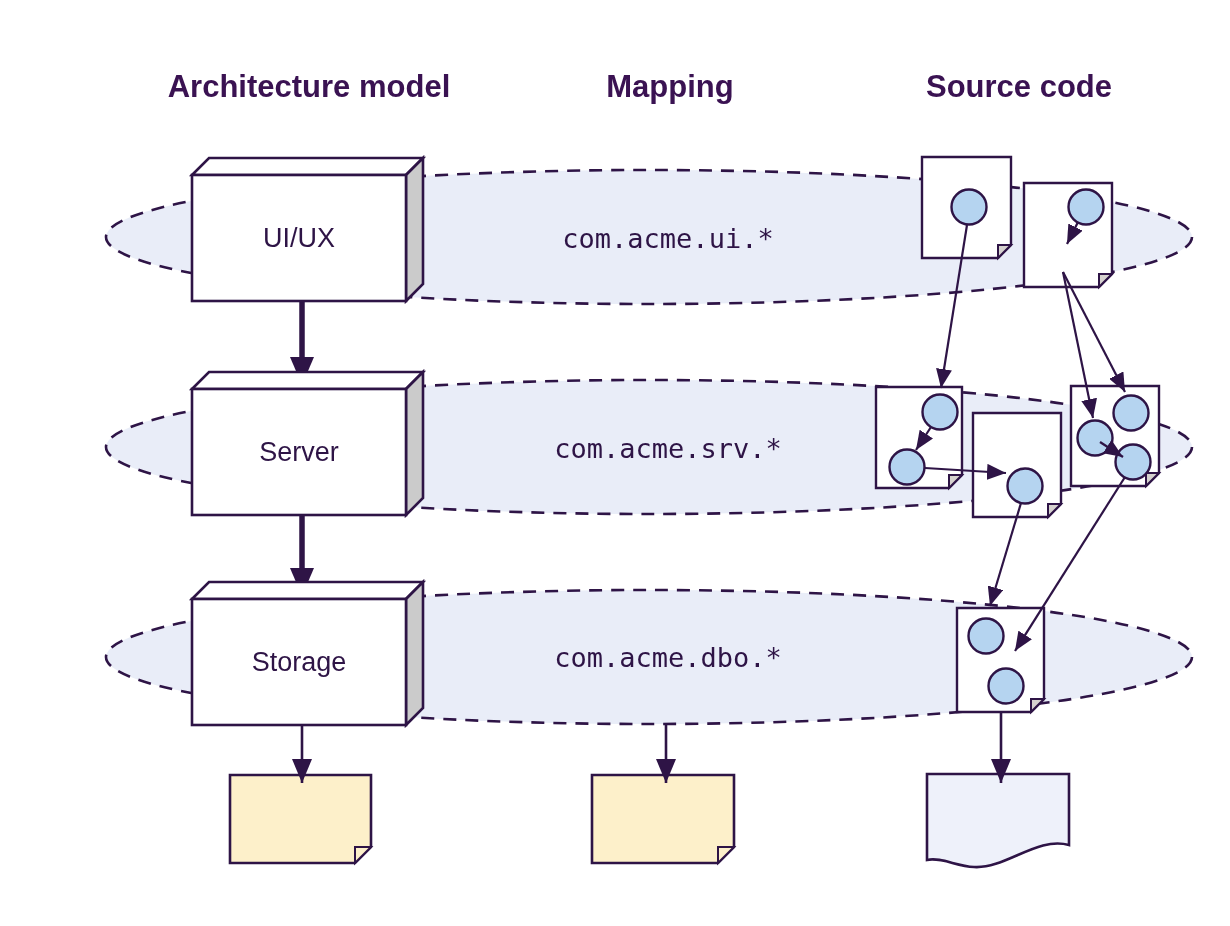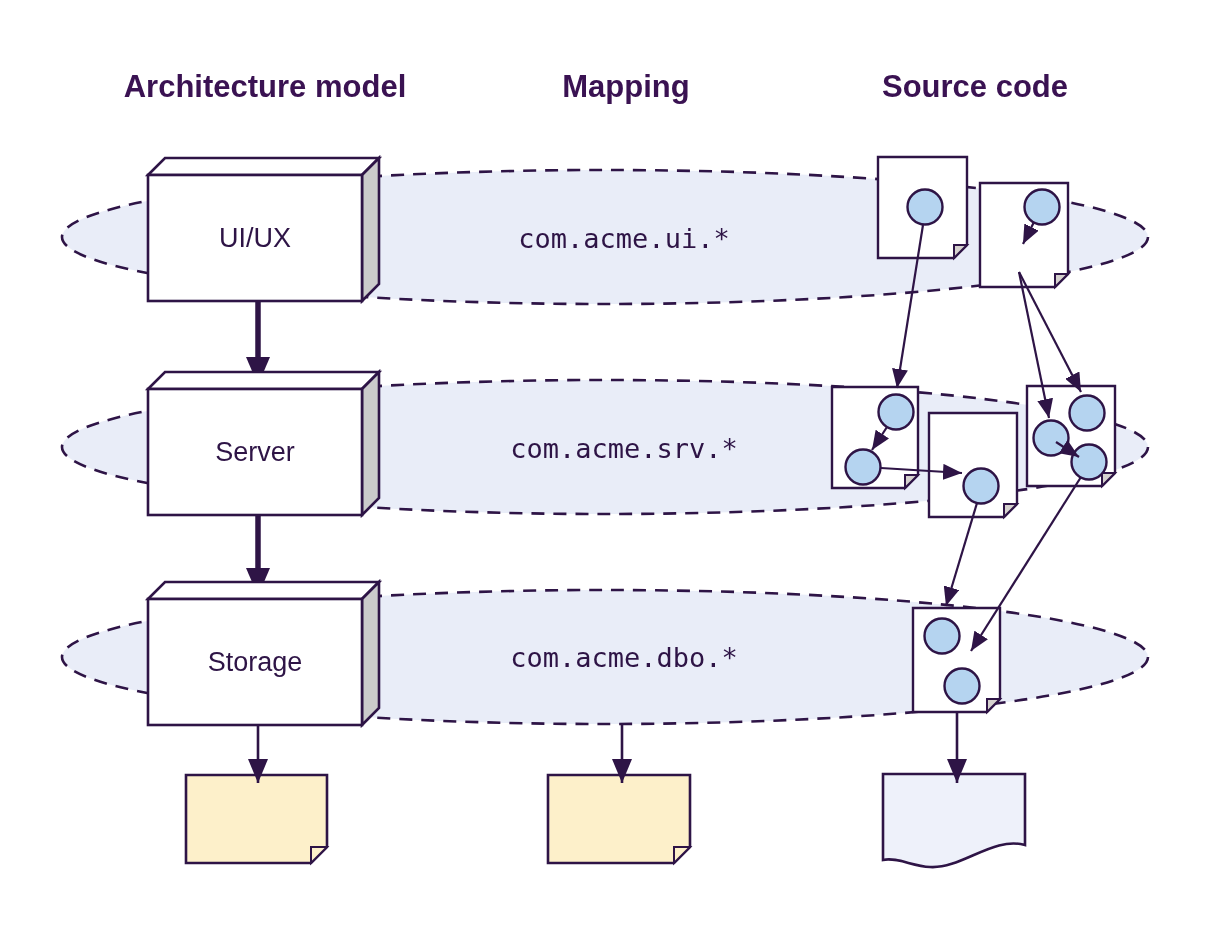--- a/index.html
+++ b/index.html
@@ -4,21 +4,21 @@
 <style>
   html, body {
     margin: 0;
     padding: 0;
     background: #ffffff;
     width: 1230px;
     height: 926px;
     overflow: hidden;
     font-family: "Liberation Sans", sans-serif;
   }
-  .canvas { width: 982px; height: 926px; position: relative; }
+  .canvas { width: 982px; height: 926px; position: relative; margin-left: 44px; }
   svg { display: block; }
 
   
   .band    { fill: var(--band-fill); stroke: var(--ink); stroke-width: 2.6; stroke-dasharray: 13 9; }
   .box-face, .box-top { fill: var(--file-fill); stroke: var(--ink); stroke-width: 2.6; stroke-linejoin: miter; }
   .box-side { fill: var(--box-side); stroke: var(--ink); stroke-width: 2.6; stroke-linejoin: miter; }
   .file    { fill: var(--file-fill); stroke: var(--ink); stroke-width: 2.4; stroke-linejoin: miter; }
   .fold    { fill: var(--fold-fill); stroke: var(--ink); stroke-width: 2; stroke-linejoin: miter; }
   .doc-y   { fill: var(--doc-yellow); stroke: var(--ink); stroke-width: 2.6; stroke-linejoin: miter; }
   .doc-y-fold { fill: var(--doc-yellow); stroke: var(--ink); stroke-width: 2; }

